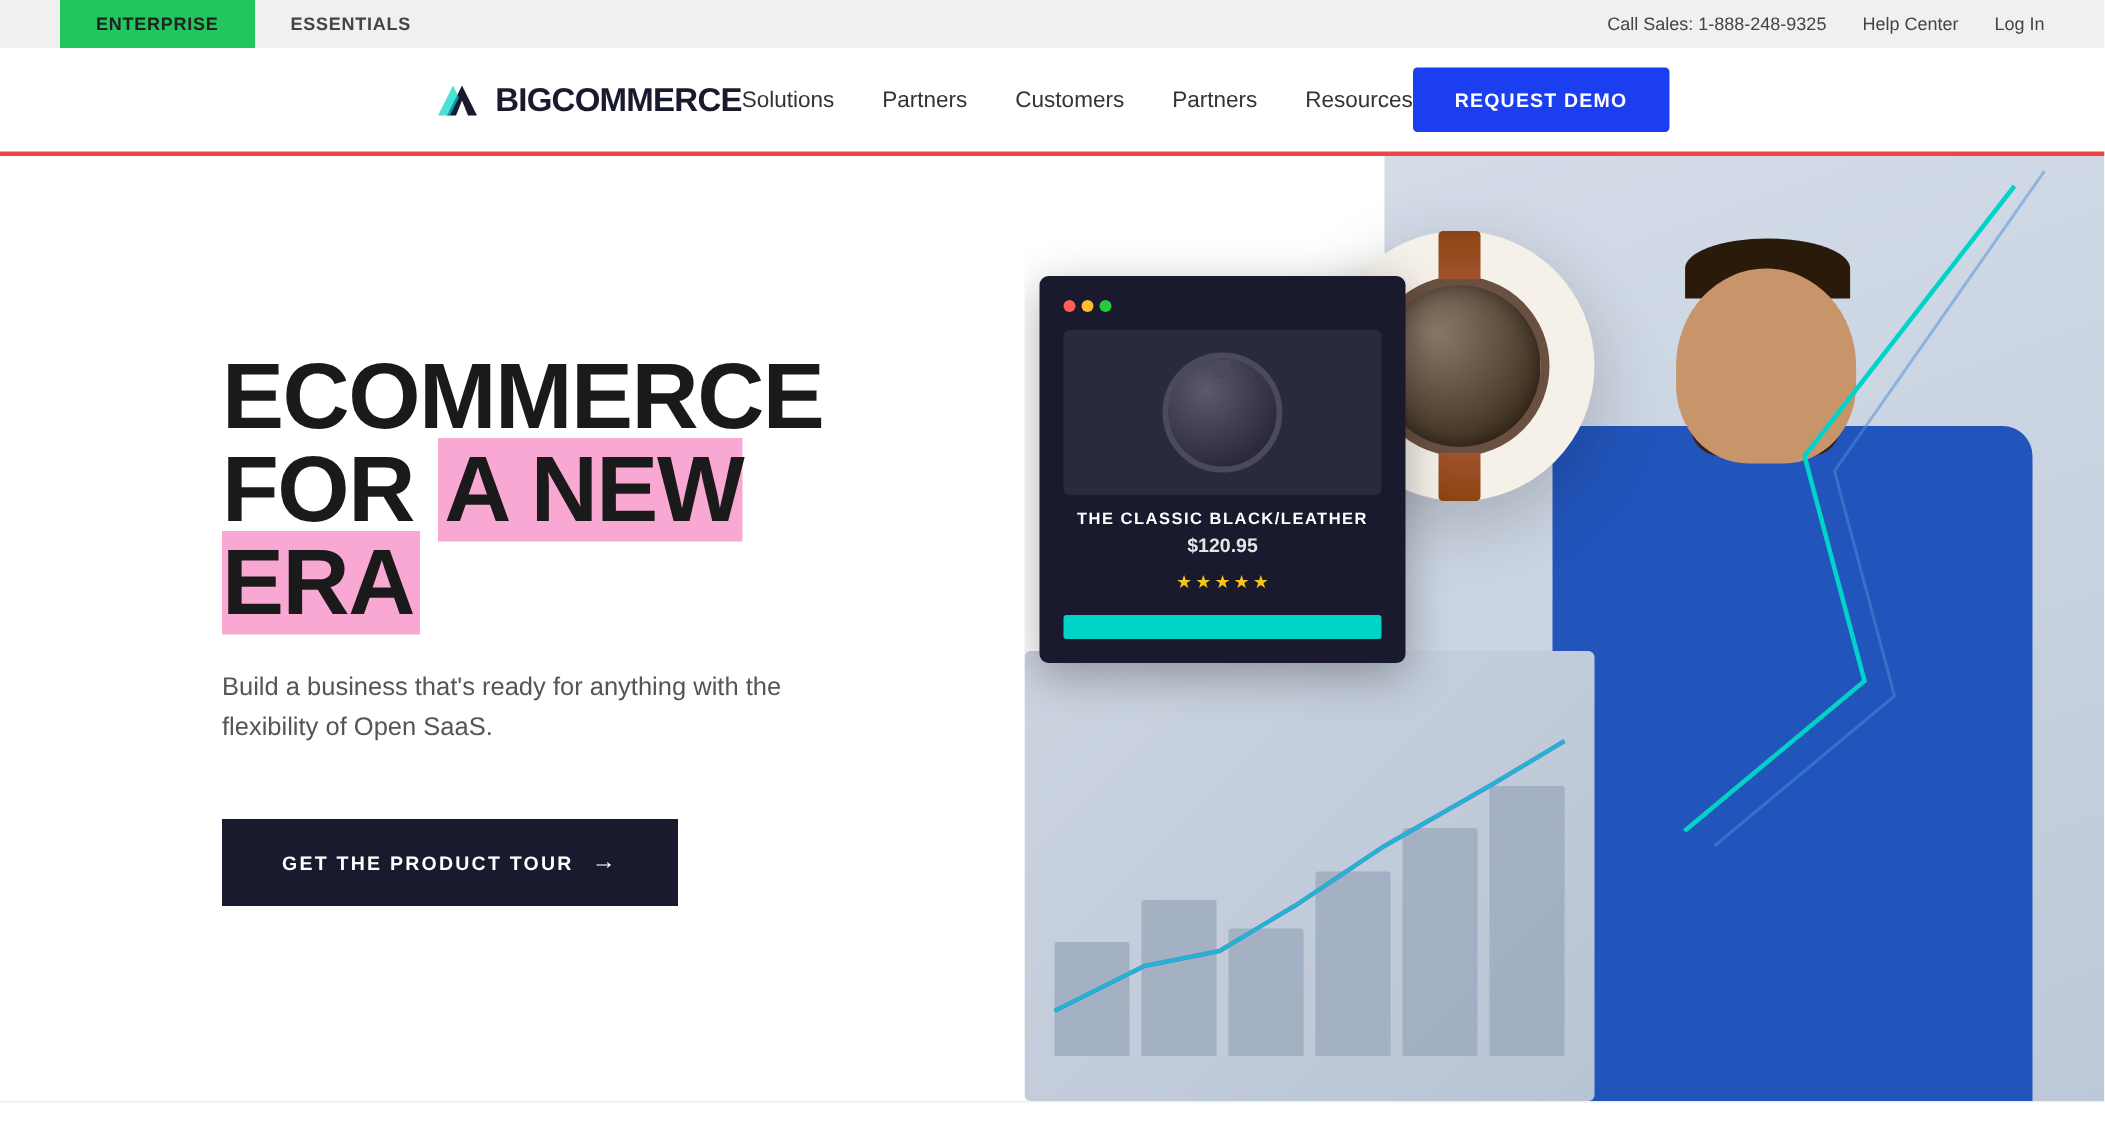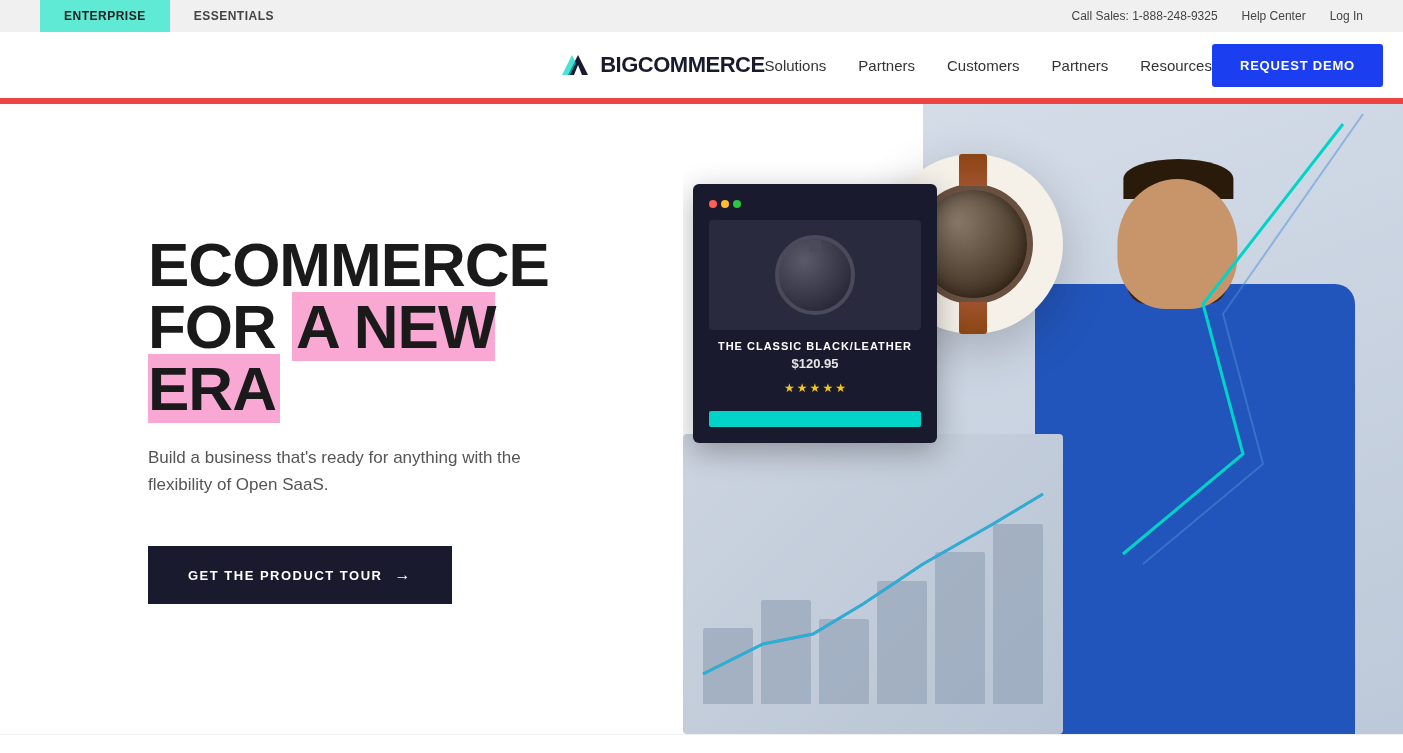--- a/index.html
+++ b/index.html
@@ -23,39 +23,39 @@
       font-size: 12px;
       font-weight: 600;
       color: #444;
       cursor: pointer;
       background: #f0f0f0;
       border: none;
       text-transform: uppercase;
       letter-spacing: 0.5px;
     }
     .top-bar-tab.active {
-      background: #5eead4;
+      background: #22c55e;
       color: #222;
     }
     .top-bar-right { display: flex; gap: 24px; align-items: center; }
     .top-bar-right a {
       font-size: 12px;
       color: #444;
       text-decoration: none;
     }
 
     
     .main-nav {
       display: flex;
       align-items: center;
-      justify-content: flex-end;
-      padding: 0 20px;
+      justify-content: center;
+      padding: 0 40px;
       height: 72px;
       background: #fff;
-      border-bottom: 6px solid #ef4444;
+      border-bottom: 3px solid #ef4444;
     }
     .nav-logo { display: flex; align-items: center; gap: 4px; text-decoration: none; }
     .logo-icon {
       width: 36px;
       height: 36px;
     }
     .logo-text {
       font-size: 22px;
       font-weight: 800;
       color: #1a1a2e;

